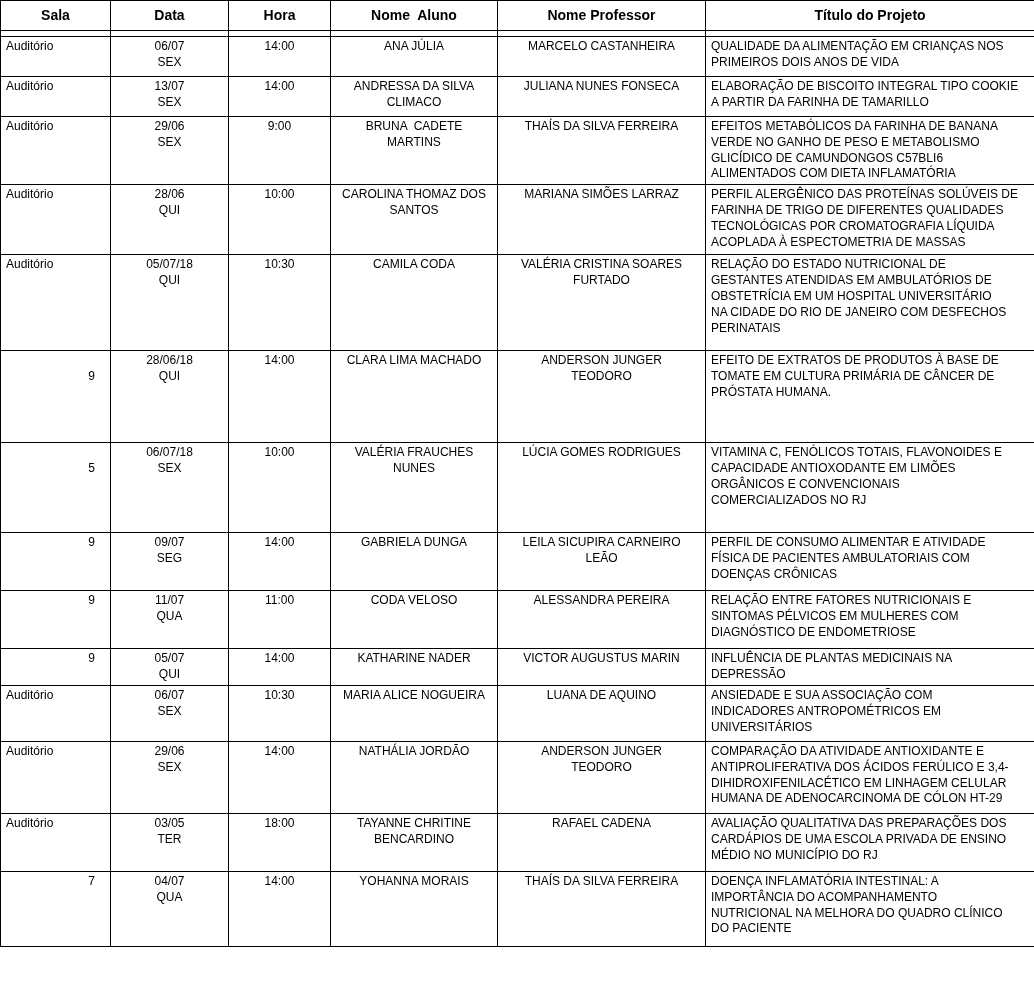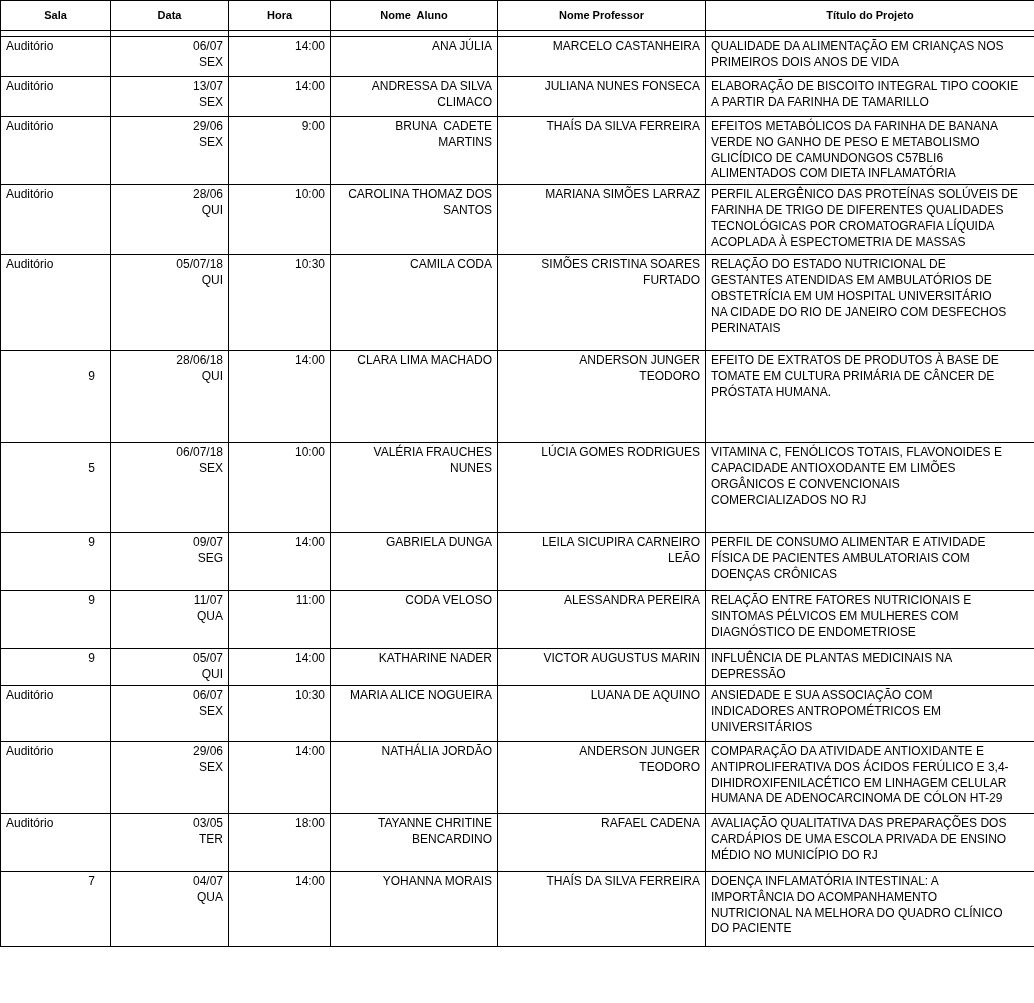--- a/index.html
+++ b/index.html
@@ -16,30 +16,30 @@
   table.schedule th, table.schedule td {
     border: 1px solid #000000;
     vertical-align: top;
     padding: 2px 5px;
     overflow: hidden;
   }
   table.schedule th {
     font-weight: bold;
     text-align: center;
     vertical-align: middle;
-    font-size: 11px;
+    font-size: 14px;
     padding: 4px 2px;
     white-space: pre-wrap;
   }
   thead tr.header-row { height: 30px; }
   tr.spacer-row td { height: 5px; padding: 0; }
   td.col-sala { white-space: pre-wrap; }
   td.col-sala.num { text-align: right; padding-right: 15px; }
   td.col-data, td.col-hora, td.col-aluno, td.col-professor {
-    text-align: right;
+    text-align: center;
     white-space: pre-wrap;
   }
   td.col-titulo {
     text-align: left;
     white-space: pre-wrap;
     padding-left: 6px;
     padding-right: 8px;
   }
 </style>
 </head>
@@ -119,21 +119,21 @@
 FARINHA DE TRIGO DE DIFERENTES QUALIDADES
 TECNOLÓGICAS POR CROMATOGRAFIA LÍQUIDA
 ACOPLADA À ESPECTOMETRIA DE MASSAS</td>
       </tr>
       <tr style="height: 96px;">
         <td class="col-sala">Auditório</td>
         <td class="col-data">05/07/18
 QUI</td>
         <td class="col-hora">10:30</td>
         <td class="col-aluno">CAMILA CODA</td>
-        <td class="col-professor">SIMÕES CRISTINA SOARES
+        <td class="col-professor">VALÉRIA CRISTINA SOARES
 FURTADO</td>
         <td class="col-titulo">RELAÇÃO DO ESTADO NUTRICIONAL DE
 GESTANTES ATENDIDAS EM AMBULATÓRIOS DE
 OBSTETRÍCIA EM UM HOSPITAL UNIVERSITÁRIO
 NA CIDADE DO RIO DE JANEIRO COM DESFECHOS
 PERINATAIS</td>
       </tr>
       <tr style="height: 92px;">
         <td class="col-sala num">
 9</td>

